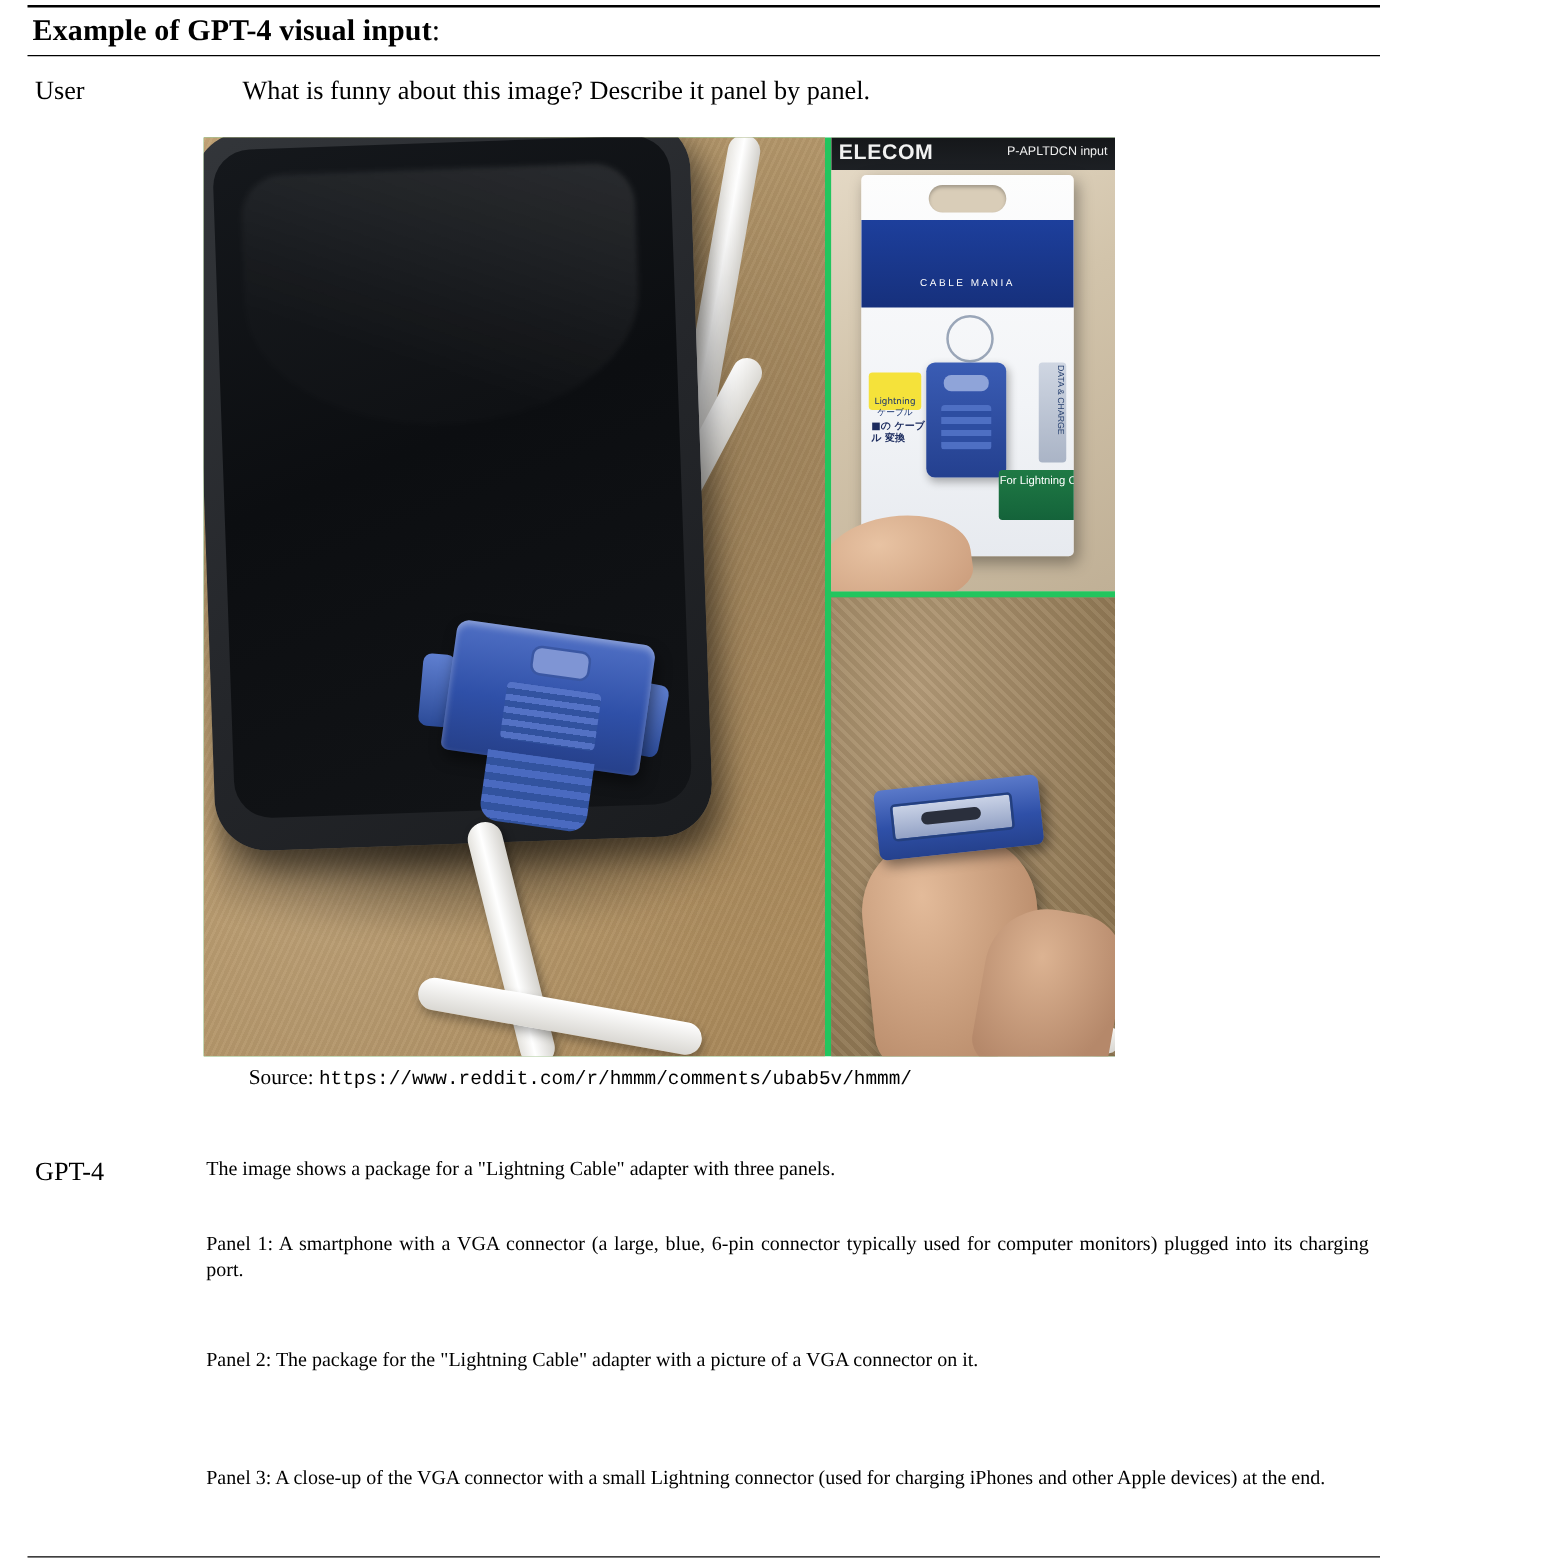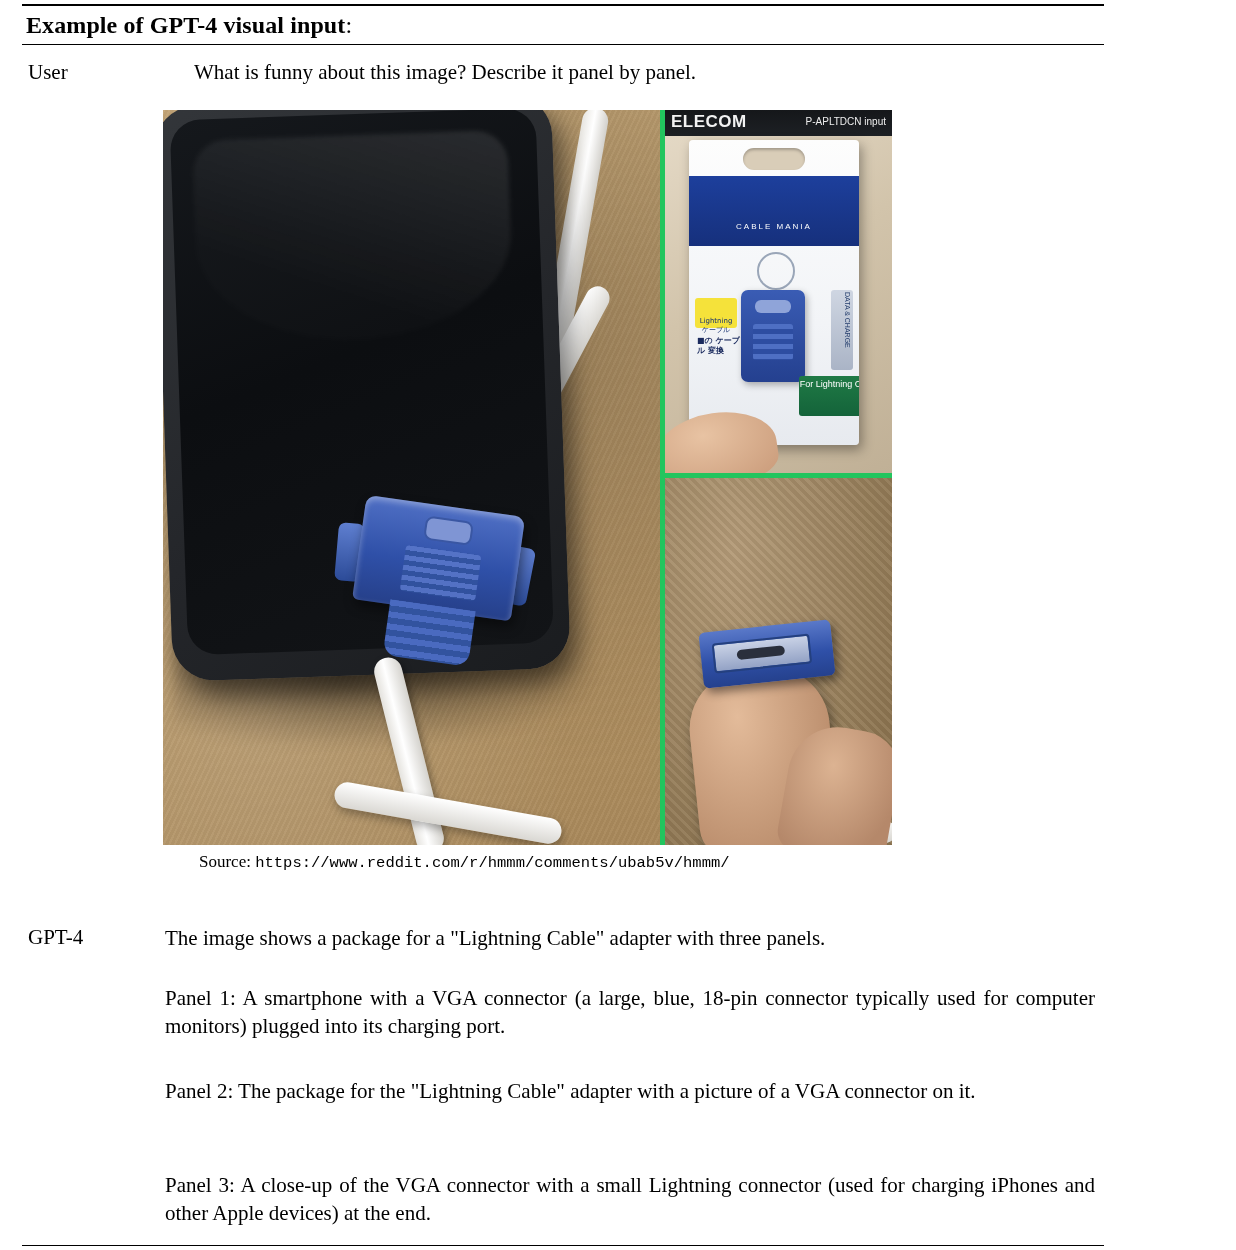--- a/index.html
+++ b/index.html
@@ -451,21 +451,21 @@
   }
   .source .url {
     font-family: "Liberation Mono", monospace;
     font-size: 15.5px;
   }
 
   .answer {
     position: absolute;
     left: 165px;
     width: 930px;
-    font-size: 21px;
+    font-size: 16px;
     text-align: justify;
     text-justify: inter-word;
     line-height: 1.32;
   }
   .a0 { top: 925px; }
   .a1 { top: 985px; }
   .a2 { top: 1078px; }
   .a3 { top: 1172px; }
 </style>
 </head>
@@ -546,18 +546,18 @@
 
   </div>
 
   <div class="source">
     <span>Source: </span><span class="url">https://www.reddit.com/r/hmmm/comments/ubab5v/hmmm/</span>
   </div>
 
   <div class="role role-gpt">GPT-4</div>
 
   <div class="answer a0">The image shows a package for a "Lightning Cable" adapter with three panels.</div>
-  <div class="answer a1">Panel 1: A smartphone with a VGA connector (a large, blue, 18-pin connector typically used for computer monitors) plugged into its charging port.</div>
+  <div class="answer a1">Panel 1: A smartphone with a VGA connector (a large, blue, 6-pin connector typically used for computer monitors) plugged into its charging port.</div>
   <div class="answer a2">Panel 2: The package for the "Lightning Cable" adapter with a picture of a VGA connector on it.</div>
   <div class="answer a3">Panel 3: A close-up of the VGA connector with a small Lightning connector (used for charging iPhones and other Apple devices) at the end.</div>
 
   <div class="rule bottom-edge"></div>
 </div>
 
 </body></html>

